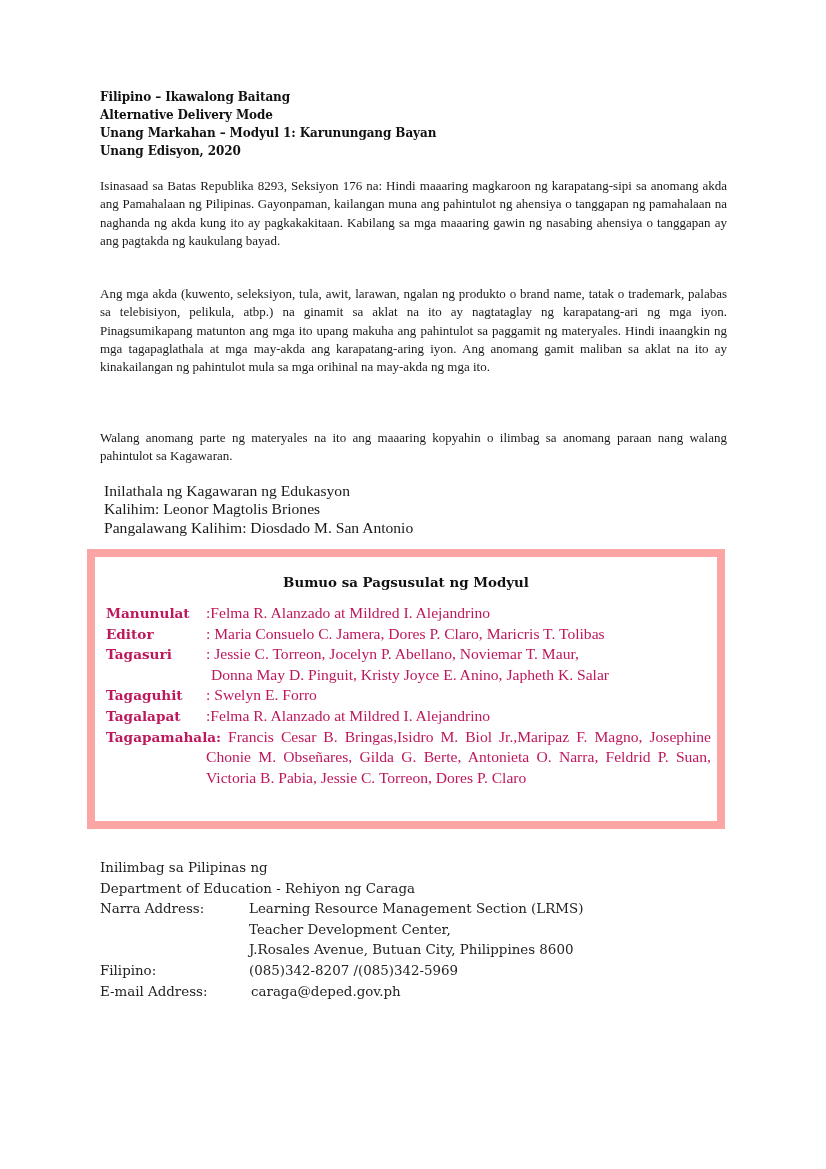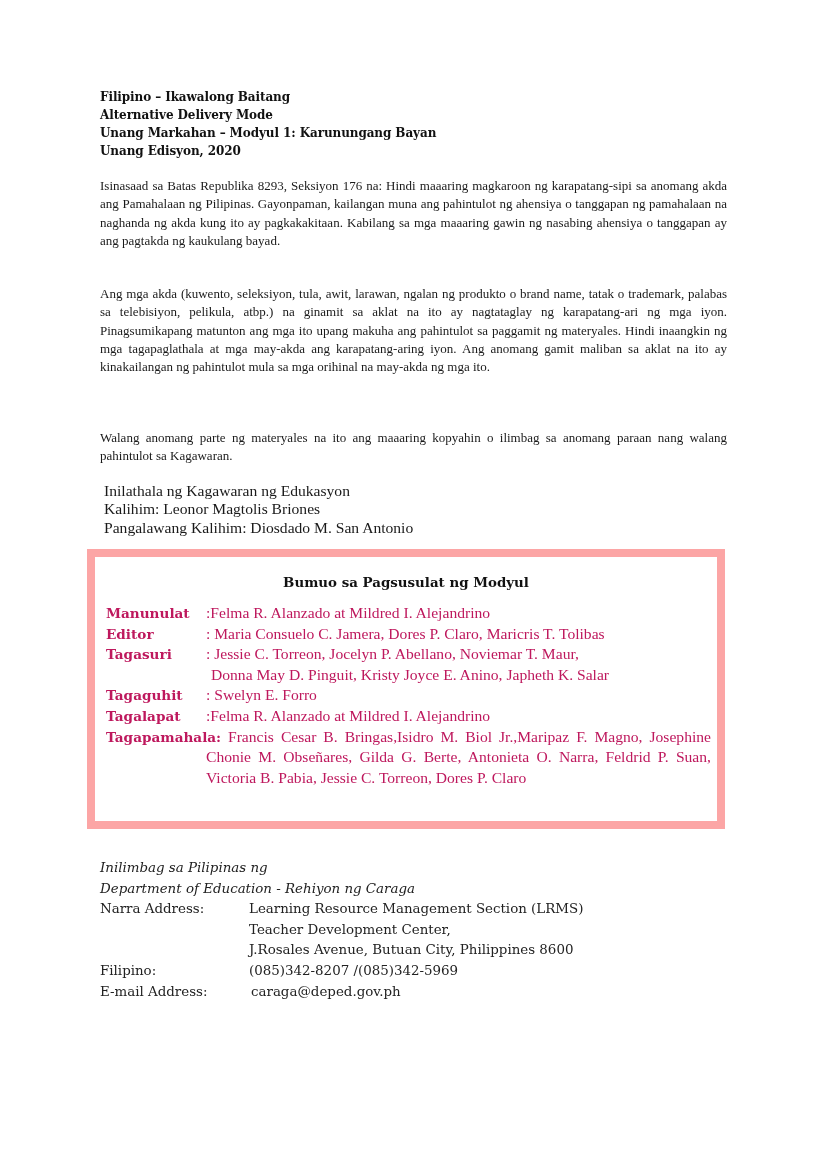--- a/index.html
+++ b/index.html
@@ -20,21 +20,21 @@
   .box { position: absolute; left: 87px; top: 549px; width: 622px; height: 264px; border: 8px solid #fca5a5; }
   .box-title { position: absolute; left: 0; right: 0; top: 16px; text-align: center; font-family: "DejaVu Serif", serif; font-weight: bold; font-size: 13.4px; line-height: 18px; }
   .credits { position: absolute; left: 11px; top: 46px; width: 605px; }
   .credit-row { position: relative; font-family: "Liberation Serif", serif; font-size: 15.6px; line-height: 20.6px; color: #be185d; }
   .credit-label { position: absolute; left: 0; top: 0; font-family: "DejaVu Serif", serif; font-weight: bold; font-size: 13.6px; white-space: nowrap; }
   .credit-value { display: block; margin-left: 100px; text-align: justify; text-align-last: left; }
   .credit-row.wide .credit-value { text-indent: 22px; }
   .credit-row.wide .credit-label { }
 
   .footer { position: absolute; left: 100px; top: 858px; font-family: "DejaVu Serif", serif; font-size: 13.4px; line-height: 20.6px; color: #222; }
-  .footer .line { white-space: nowrap; font-style: italic; }
+  .footer .line { white-space: nowrap; }
   .frow { display: flex; white-space: nowrap; }
   .flabel { width: 149px; flex: none; }
   .fvalue { flex: none; }
 </style>
 </head>
 <body>
 
 <div class="page">
 
   <div class="header">

